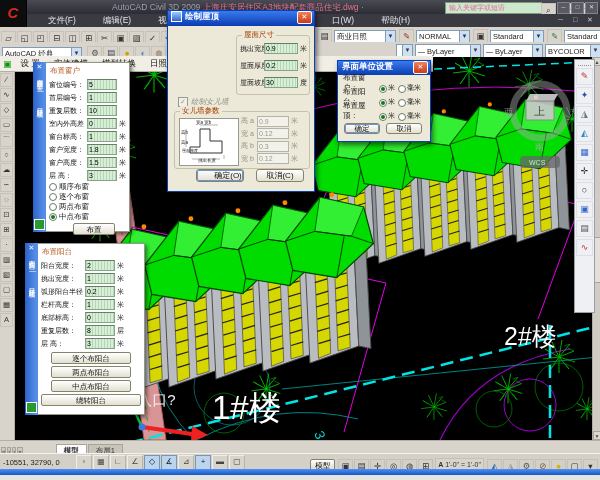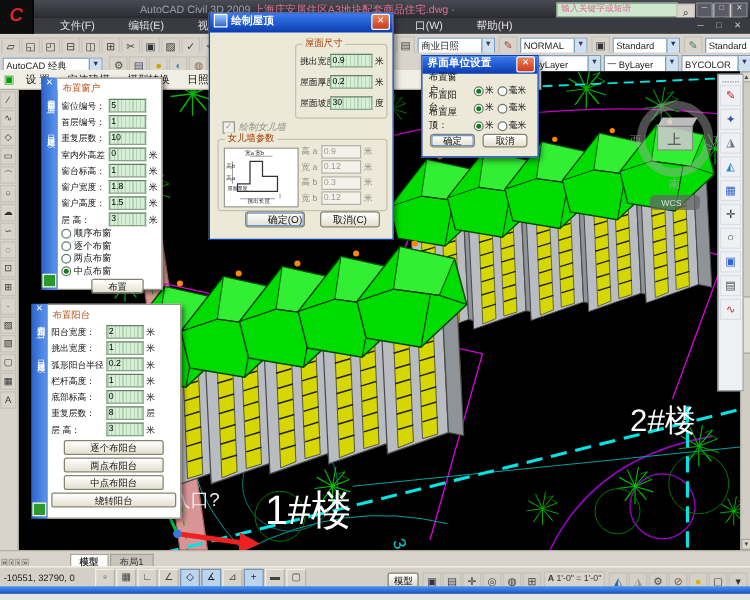--- a/index.html
+++ b/index.html
@@ -405,21 +405,21 @@
           <span class="flb">宽 b</span>
           <span class="fvl">0.12</span>
           <span class="fun">米</span>
         </div>
       </div>
   </div>
   <button class="xbtn default abs" style="left:28px;top:158px;width:48px;height:13px;padding-left:16px;">确定(O)</button>
   <button class="xbtn abs" style="left:88px;top:158px;width:48px;height:13px;">取消(C)</button>
 </div>
 
-<div class="abs xp-dlg" style="left:337px;top:44px;width:92px;height:80px;z-index:21;">
+<div class="abs xp-dlg" style="left:337px;top:60px;width:92px;height:80px;z-index:21;">
   <div class="xp-title" style="height:14px;">
     <span style="margin-left:2px;">界面单位设置</span>
     <span class="xp-x">✕</span>
   </div>
   <div style="padding:4px 3px 0 5px;">
       <div class="urow">
         <span class="ulb">布置窗户：</span>
         <span class="rdo on"></span>
         <span class="rlb">米</span>
         <span class="rdo"></span>

